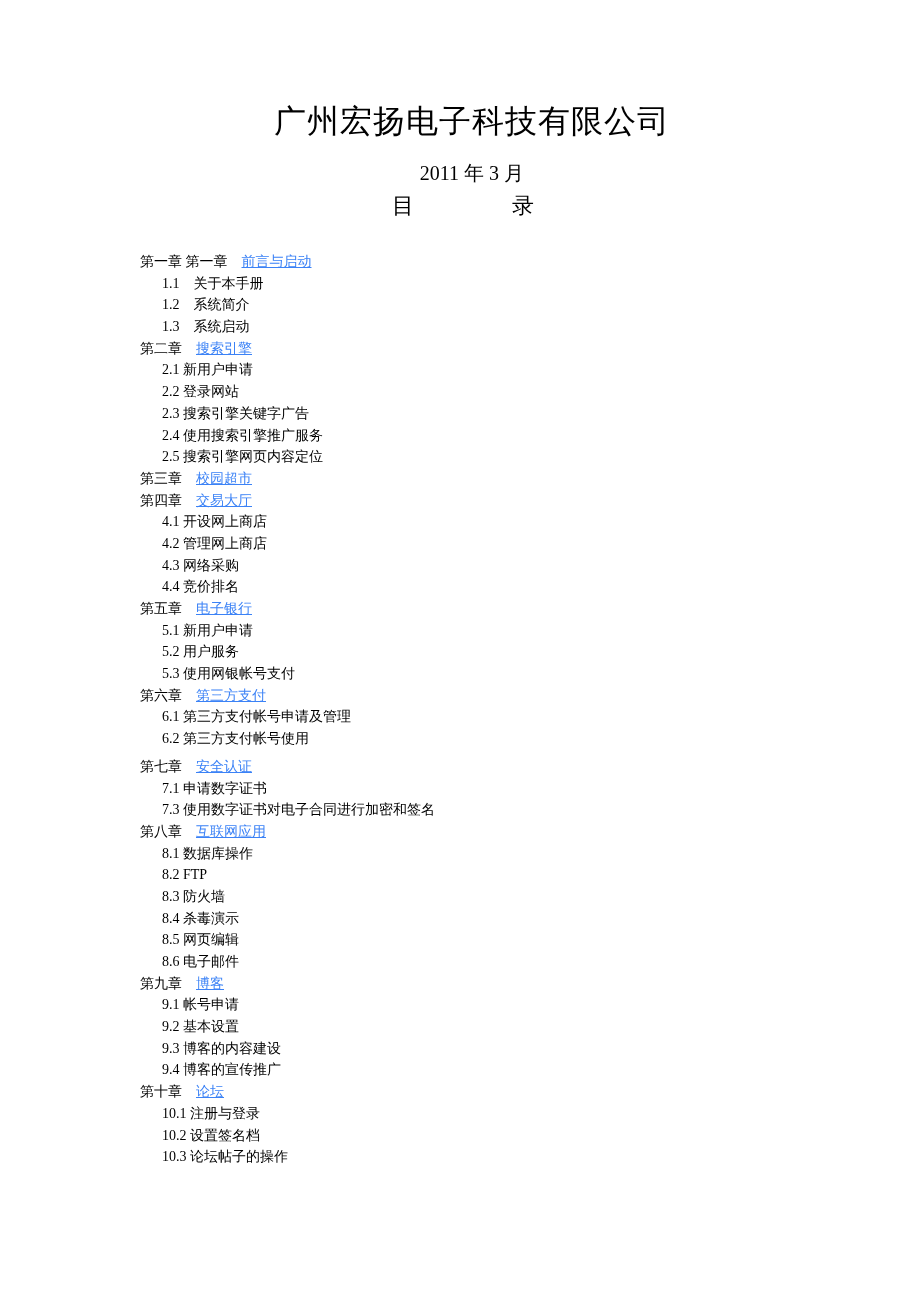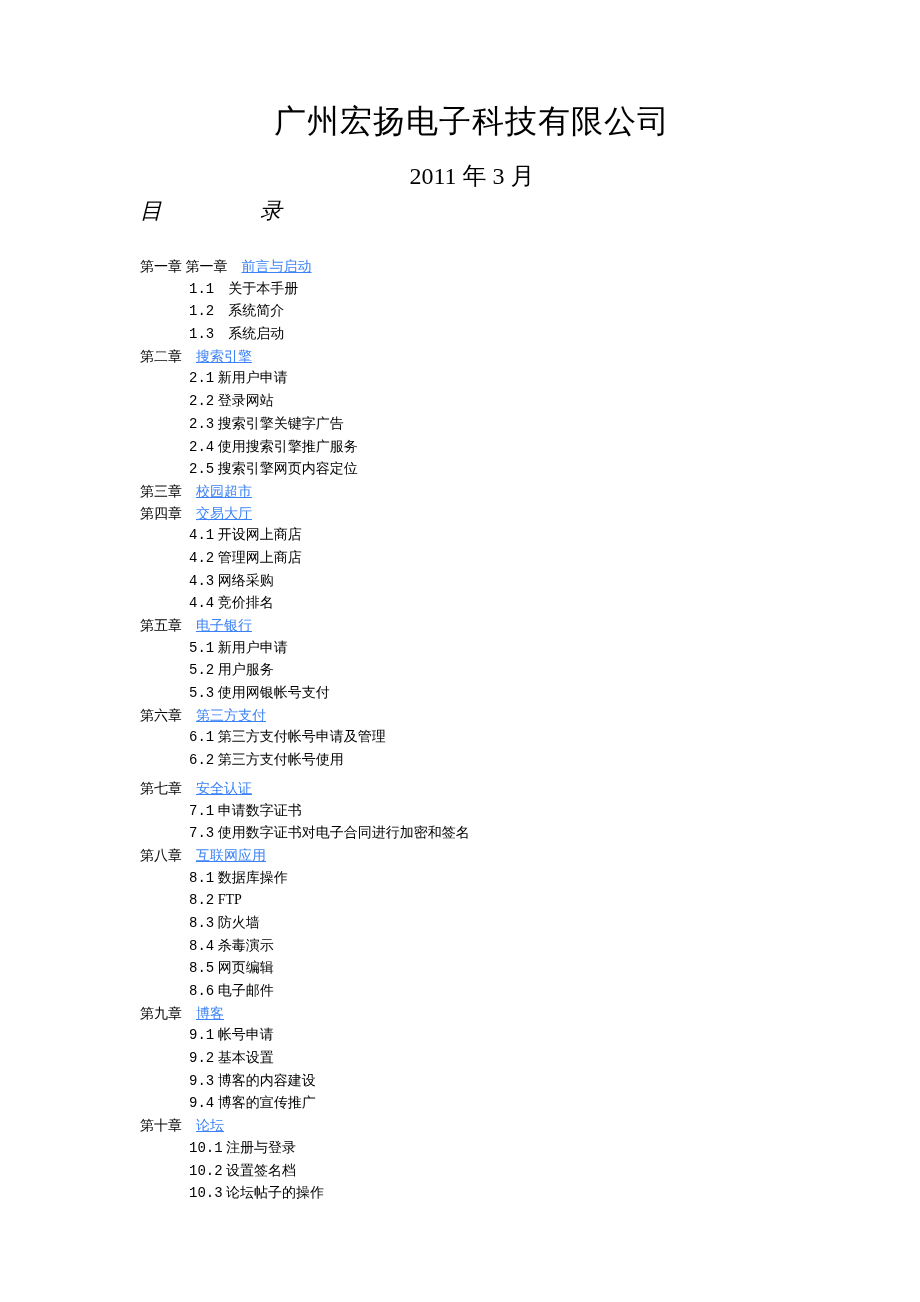--- a/index.html
+++ b/index.html
@@ -14,51 +14,49 @@
   }
   .company-title {
     text-align: center;
     font-size: 32px;
     font-weight: normal;
     margin: 0 0 6px 0;
     letter-spacing: 1px;
   }
   .date-line {
     text-align: center;
-    font-size: 24px;
+    font-size: 20px;
     margin: 16px 0 4px 0;
   }
   .toc-heading {
-    text-align: left;
+    text-align: center;
     font-size: 22px;
     margin: 0 0 30px 0;
     letter-spacing: 18px;
-    font-style: italic;
   }
   .toc {
     font-size: 14px;
     line-height: 1.55;
   }
   .chapter-row {
     margin: 0;
   }
   .chapter-prefix {
     display: inline;
   }
   .chapter-link {
     color: #3b82f6;
     text-decoration: underline;
   }
   .section-row {
     padding-left: 22px;
     margin: 0;
   }
   .num {
-    font-family: Liberation Mono, monospace;
-    margin-left: 27px;
+    font-family: Liberation Serif, serif;
   }
   .gap-after {
     margin-bottom: 6px;
   }
 </style>
 </head>
 <body>
 
 <div class="page">
   <h1 class="company-title">广州宏扬电子科技有限公司</h1>

